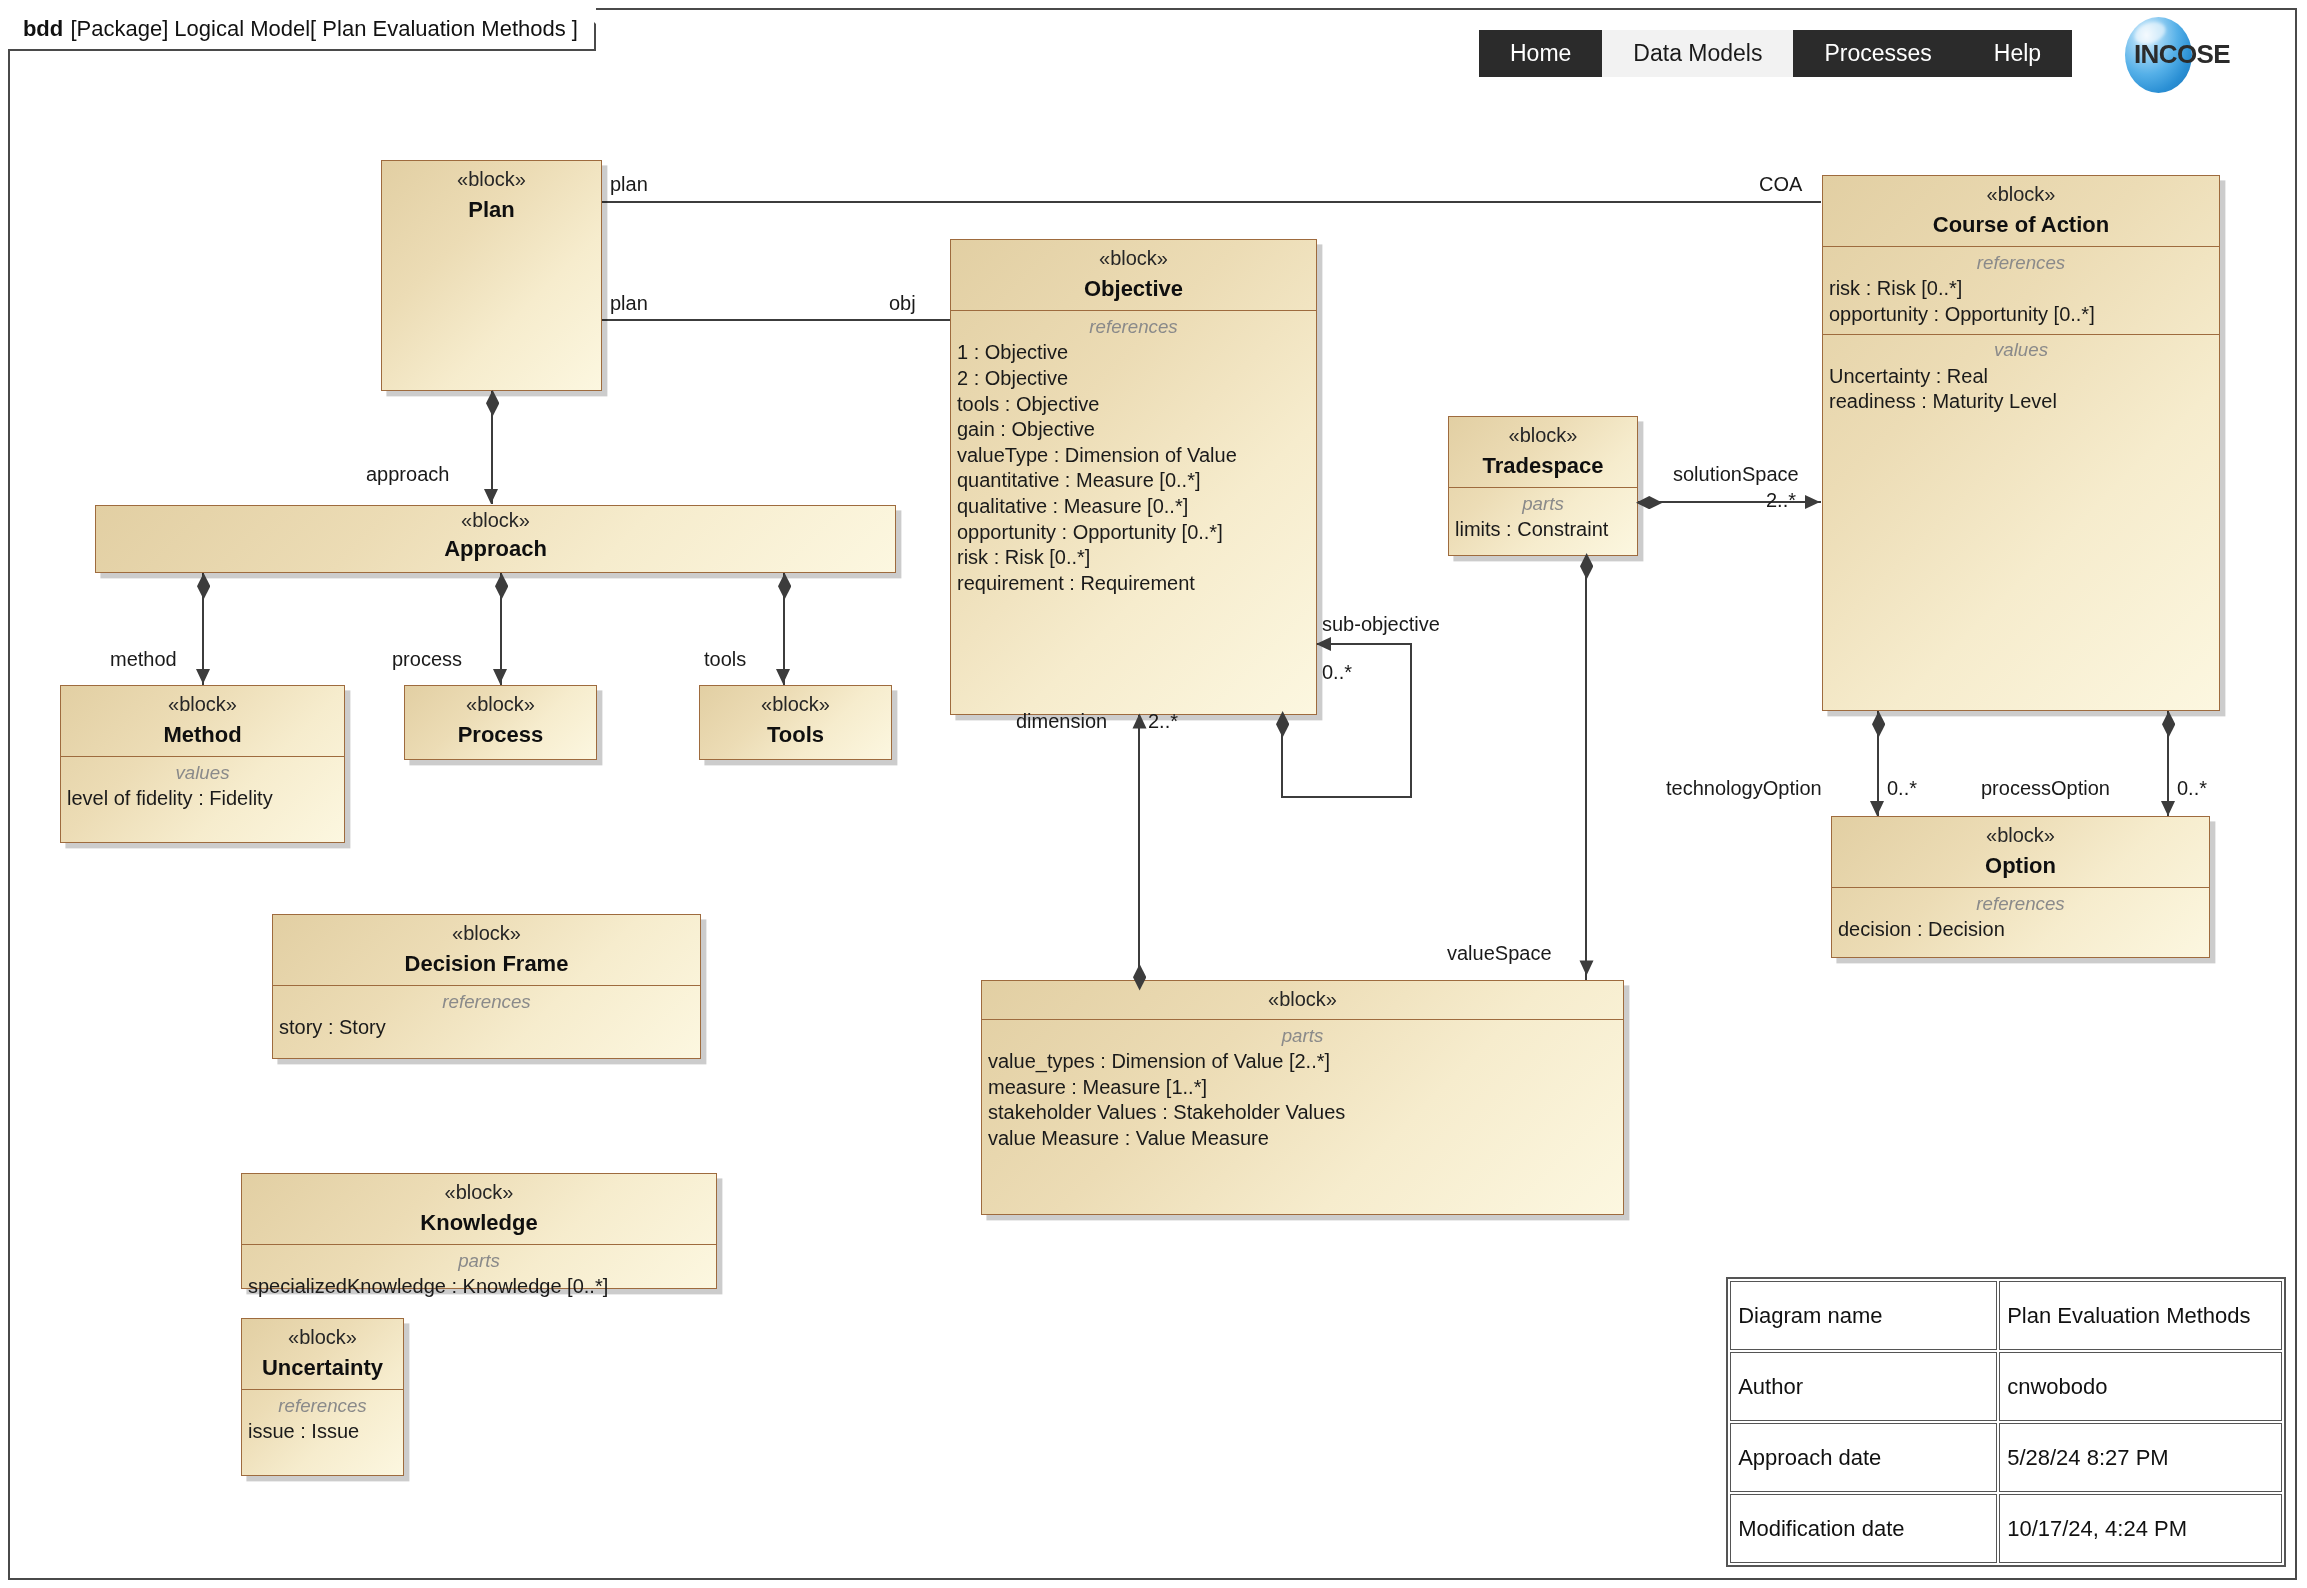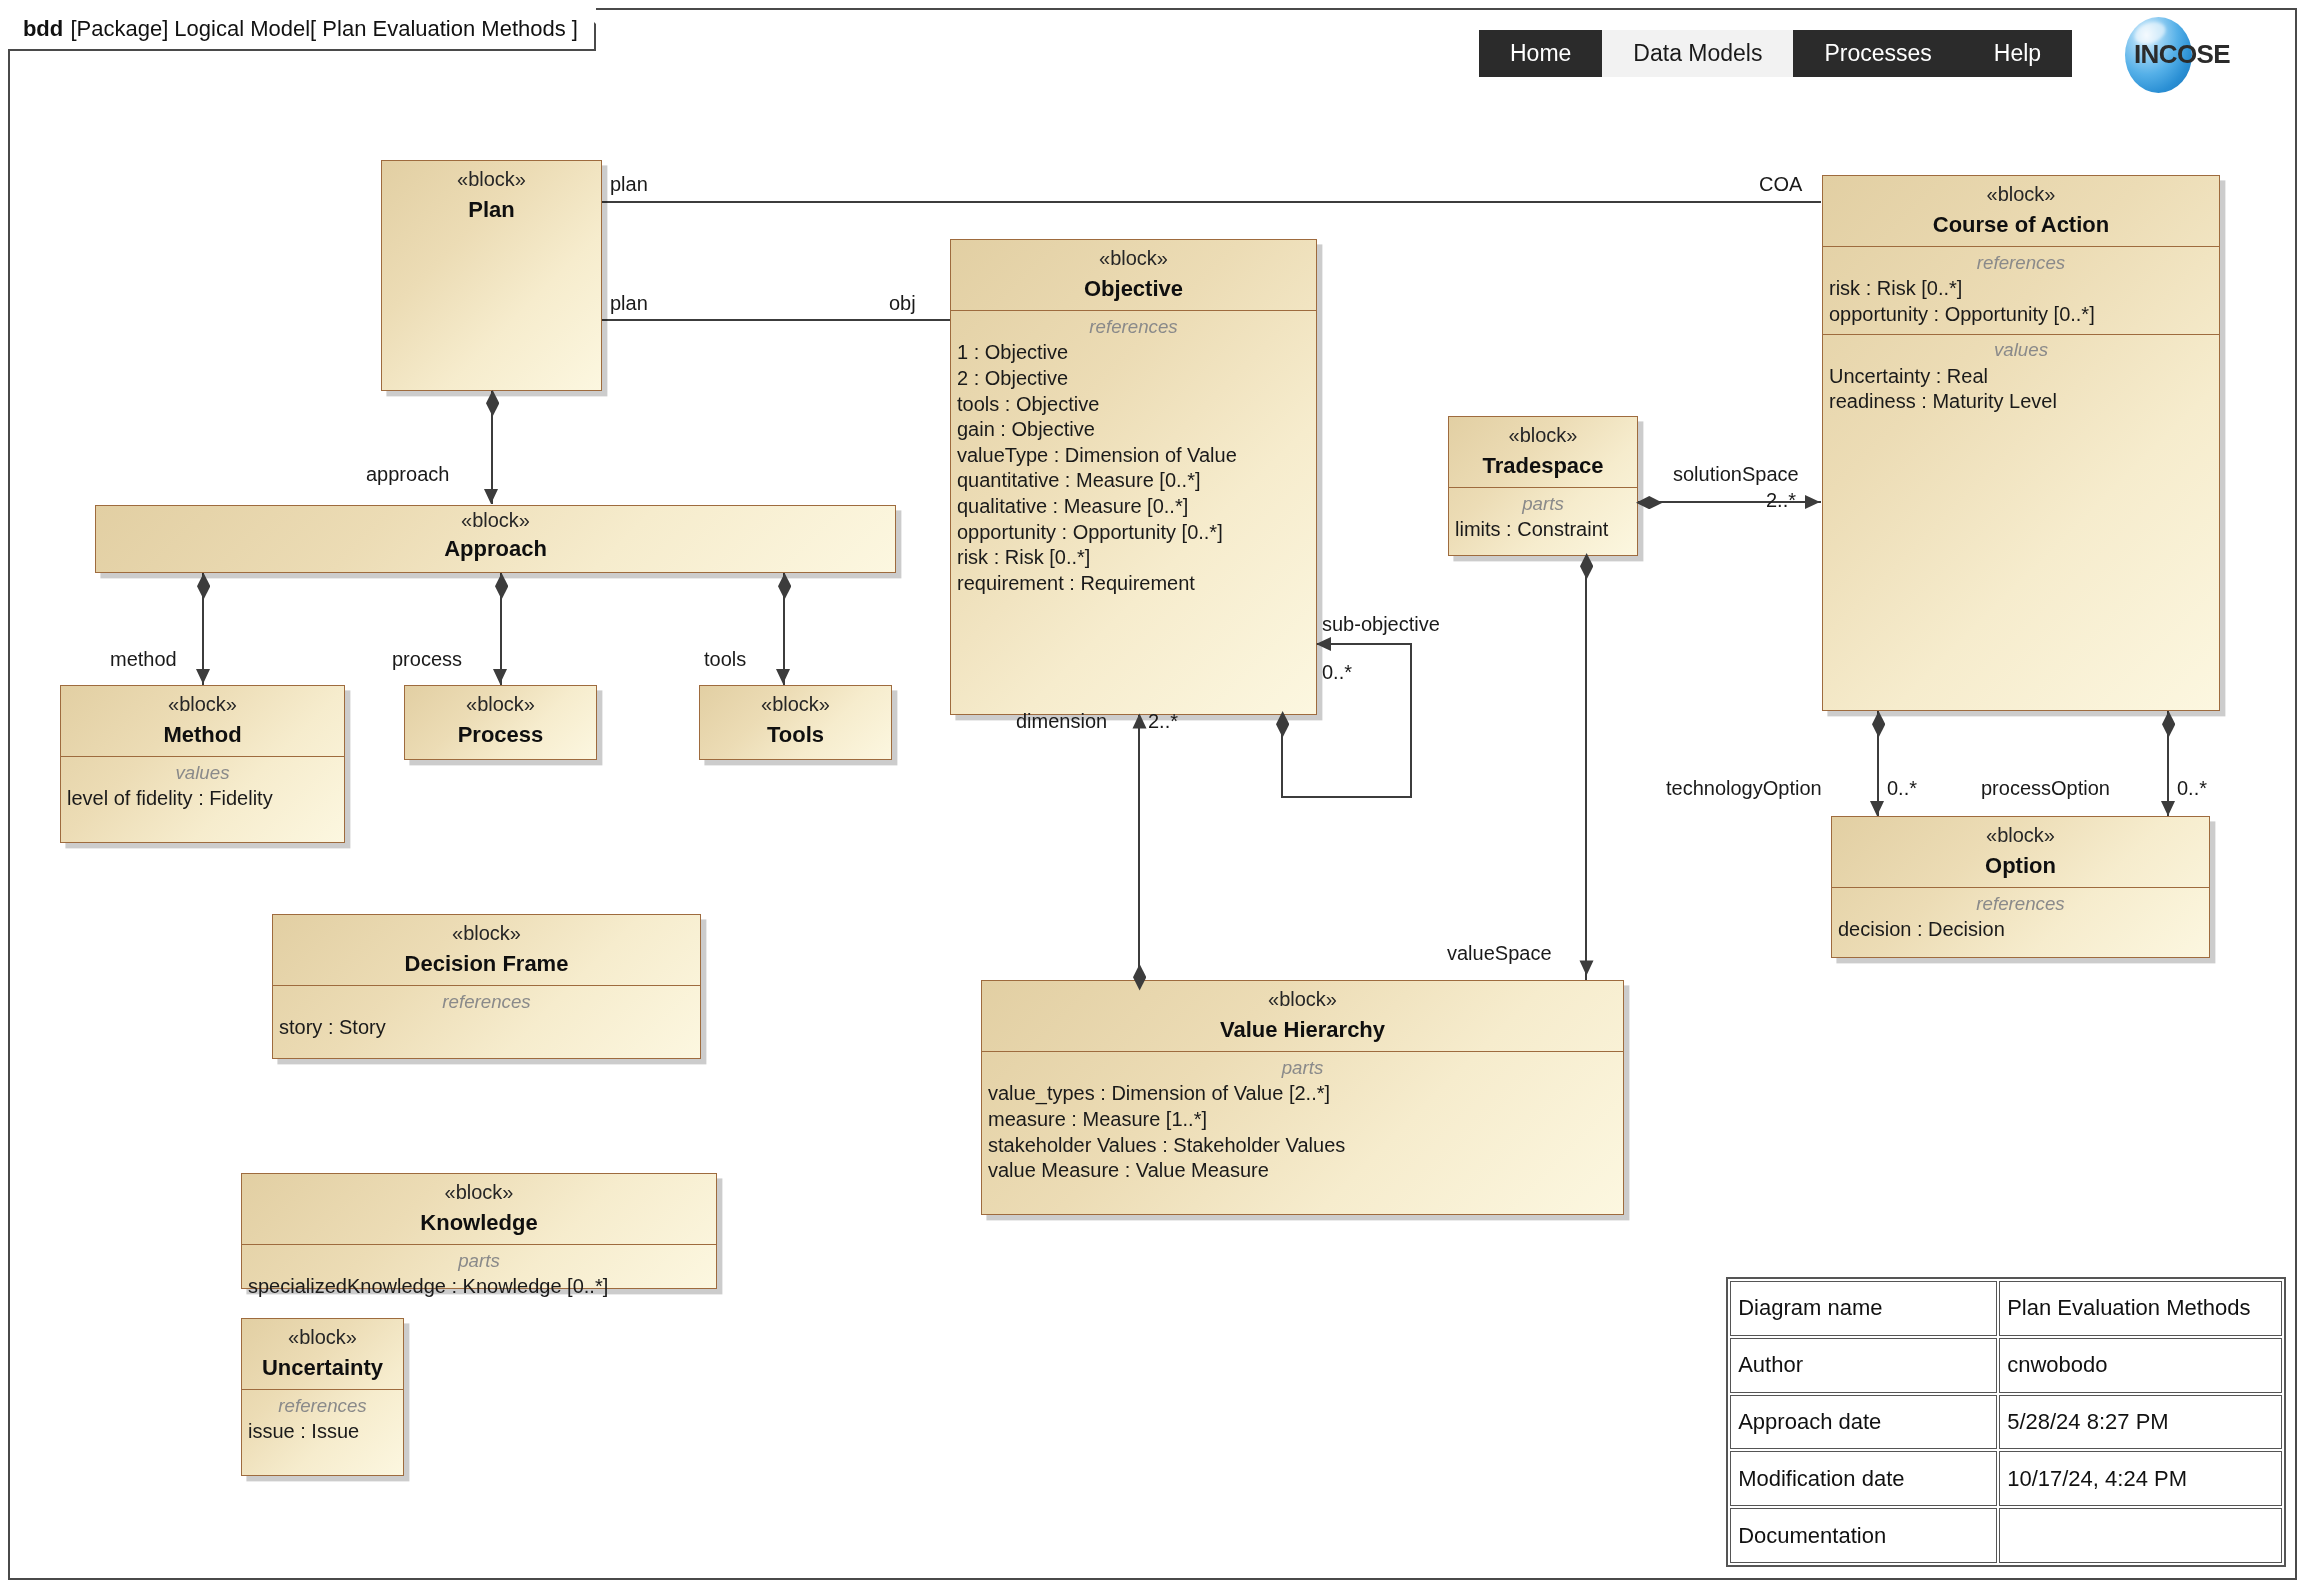--- a/index.html
+++ b/index.html
@@ -334,21 +334,20 @@
     </div>
     <div class="compartment">
       <div class="ctitle">references</div>
       <div class="feat">decision : Decision</div>
     </div>
   </div>
 
   <div class="block" style="left:981px; top:980px; width:643px; height:235px;">
     <div class="hdr">
       <div class="stereo">«block»</div>
-      <div class="bname">Value Hierarchy</div>
     </div>
     <div class="compartment">
       <div class="ctitle">parts</div>
       <div class="feat">value_types : Dimension of Value [2..*]</div>
       <div class="feat">measure : Measure [1..*]</div>
       <div class="feat">stakeholder Values : Stakeholder Values</div>
       <div class="feat">value Measure : Value Measure</div>
     </div>
   </div>
 
@@ -463,22 +462,18 @@
         <td>cnwobodo</td>
       </tr>
       <tr>
         <td class="k">Approach date</td>
         <td>5/28/24 8:27 PM</td>
       </tr>
       <tr>
         <td class="k">Modification date</td>
         <td>10/17/24, 4:24 PM</td>
       </tr>
-      <tr>
-        <td class="k">Documentation</td>
-        <td></td>
-      </tr>
     </tbody>
       </table>
   </div>
 
 </div>
 
 
 </body></html>

